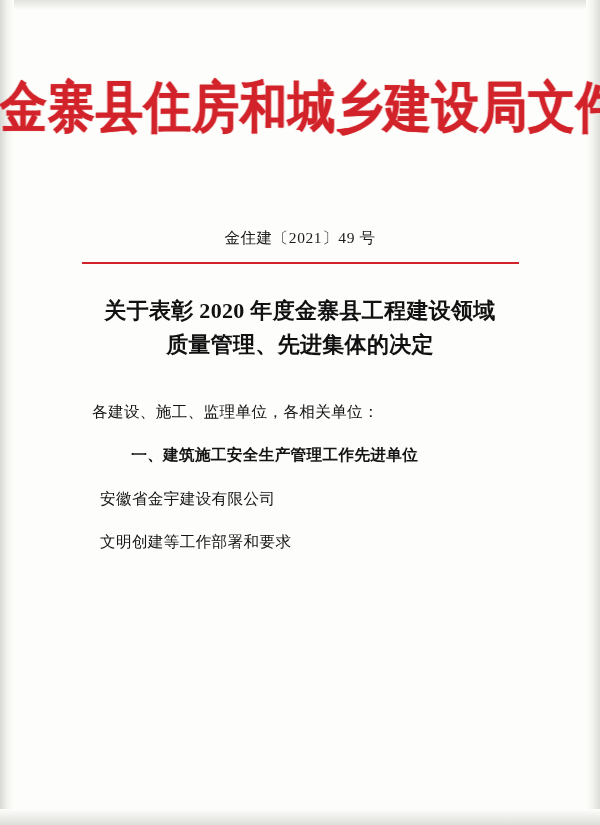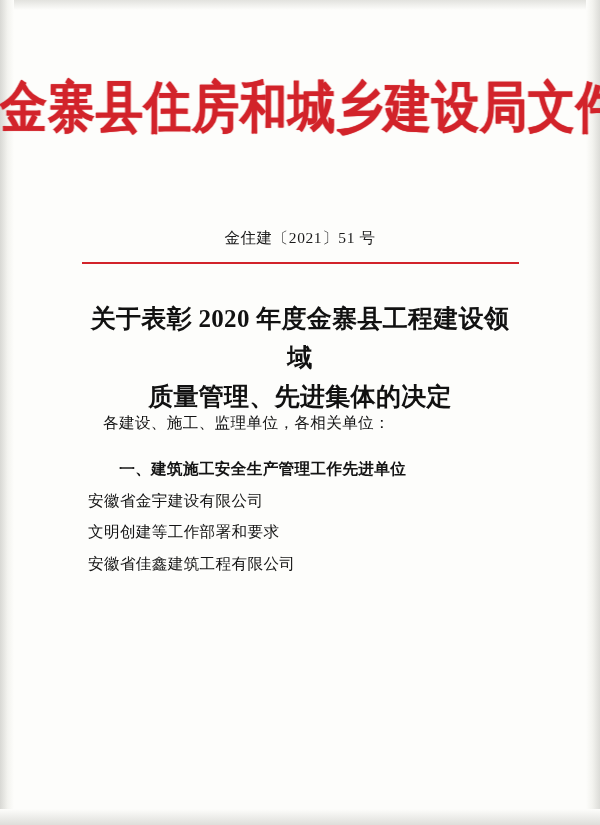--- a/index.html
+++ b/index.html
@@ -90,87 +90,86 @@
     left: 82px;
     top: 262px;
     width: 437px;
     height: 2.2px;
     background: #d2232a;
   }
 
   .title {
     position: absolute;
     left: 90px;
-    top: 300px;
+    top: 294px;
     width: 420px;
     text-align: center;
-    font-size: 25px;
+    font-size: 22px;
     font-weight: bold;
     color: #111;
     line-height: 1.55;
     letter-spacing: 0.3px;
     font-family: "Liberation Serif", serif;
   }
 
   .body-block {
     position: absolute;
     left: 88px;
     top: 392px;
     width: 430px;
     font-size: 15.6px;
     color: #141414;
     line-height: 2.02;
     letter-spacing: 0.35px;
     font-family: "Liberation Serif", serif;
   }
   .p-salutation {
-    margin: 15px;
+    margin: 4px;
   }
   .p-indent {
     margin: 0;
     text-indent: 2em;
     text-align: justify;
     text-justify: inter-ideograph;
   }
   .p-section {
-    margin: 0;
+    margin: 12px;
     text-indent: 2em;
     font-weight: bold;
   }
   .p-item {
-    margin: 0;
+    margin: 12px;
   }
 </style>
 </head>
 <body>
 
 <div class="page">
   <div class="paper-edge-top"></div>
   <div class="paper-edge-left"></div>
   <div class="paper-edge-right"></div>
   <div class="paper-edge-bottom"></div>
 
   <div class="content">
 
     <div class="masthead">金寨县住房和城乡建设局文件</div>
 
-    <div class="doc-number">金住建〔2021〕51 号</div>
+    <div class="doc-number">金住建〔2021〕49 号</div>
 
     <div class="red-rule"></div>
 
     <div class="title">
       <div>关于表彰 2020 年度金寨县工程建设领域</div>
       <div>质量管理、先进集体的决定</div>
     </div>
 
     <div class="body-block">
       <p class="p-salutation">各建设、施工、监理单位，各相关单位：</p>
 
 
       <p class="p-section">一、建筑施工安全生产管理工作先进单位</p>
 
       <p class="p-item">安徽省金宇建设有限公司</p>
       <p class="p-item">文明创建等工作部署和要求</p>
-      <p class="p-item">安徽省佳鑫建筑工程有限公司</p>
     </div>
 
   </div>
 </div>
 
 </body></html>

